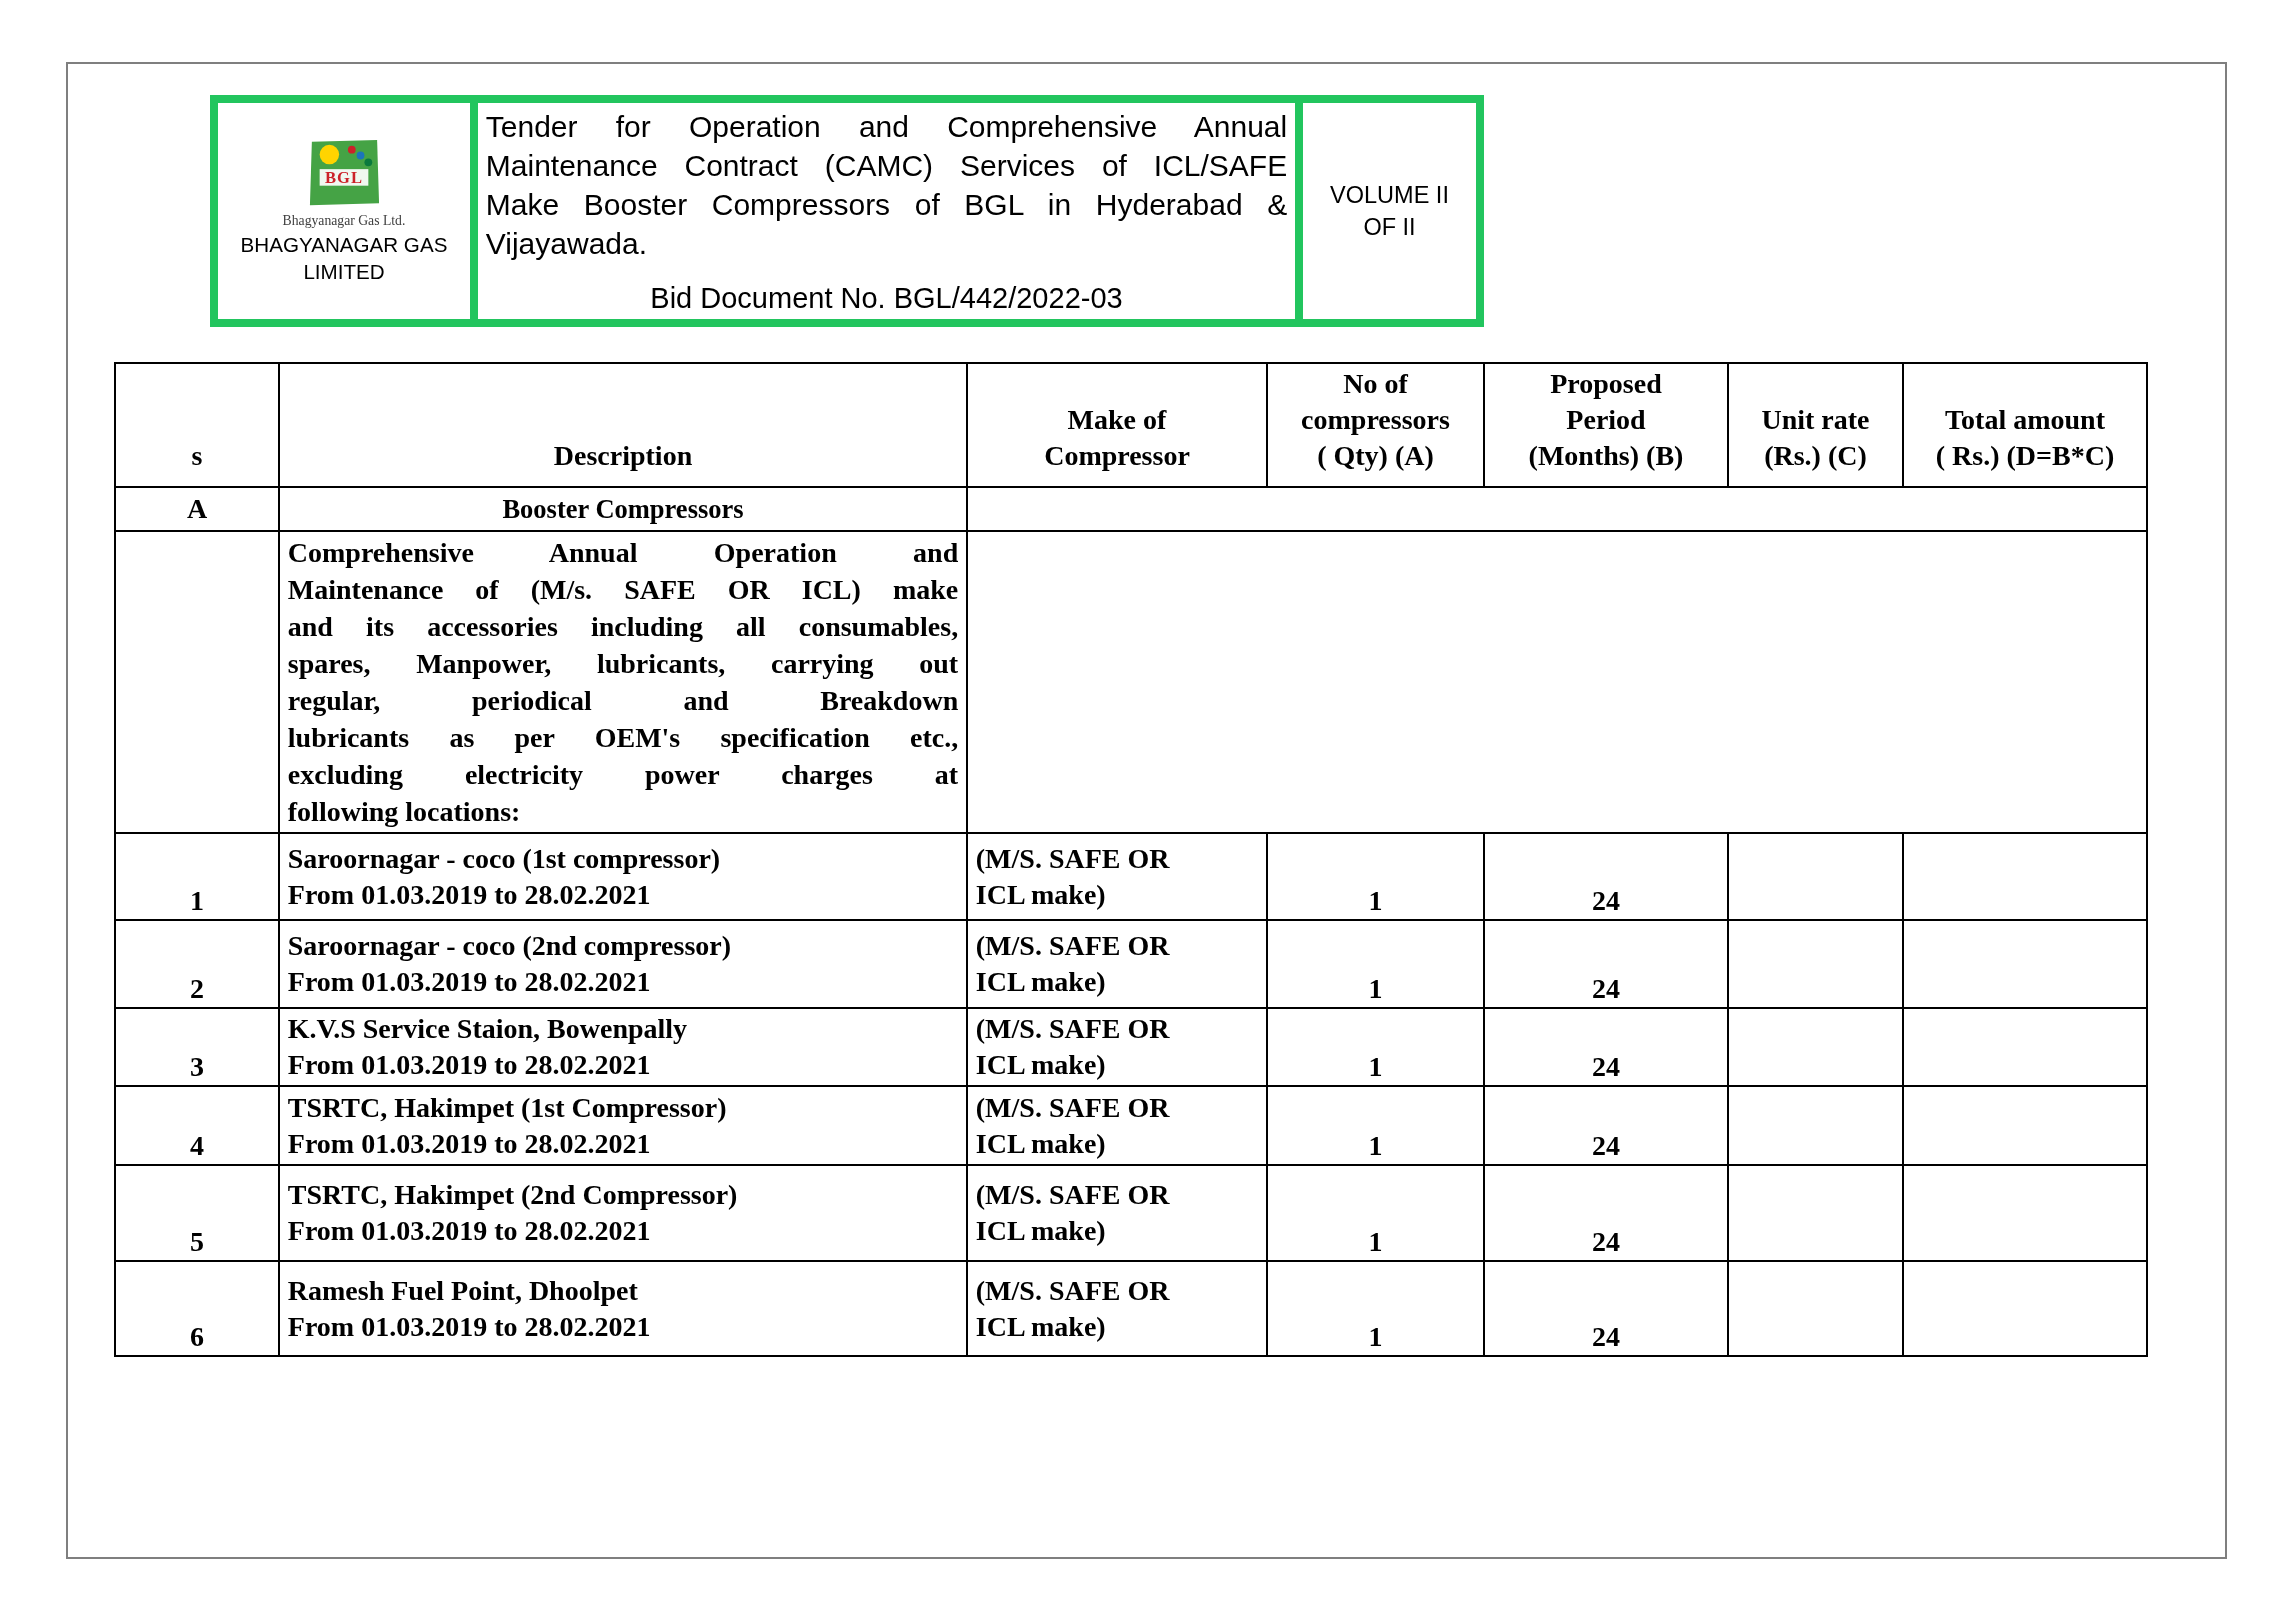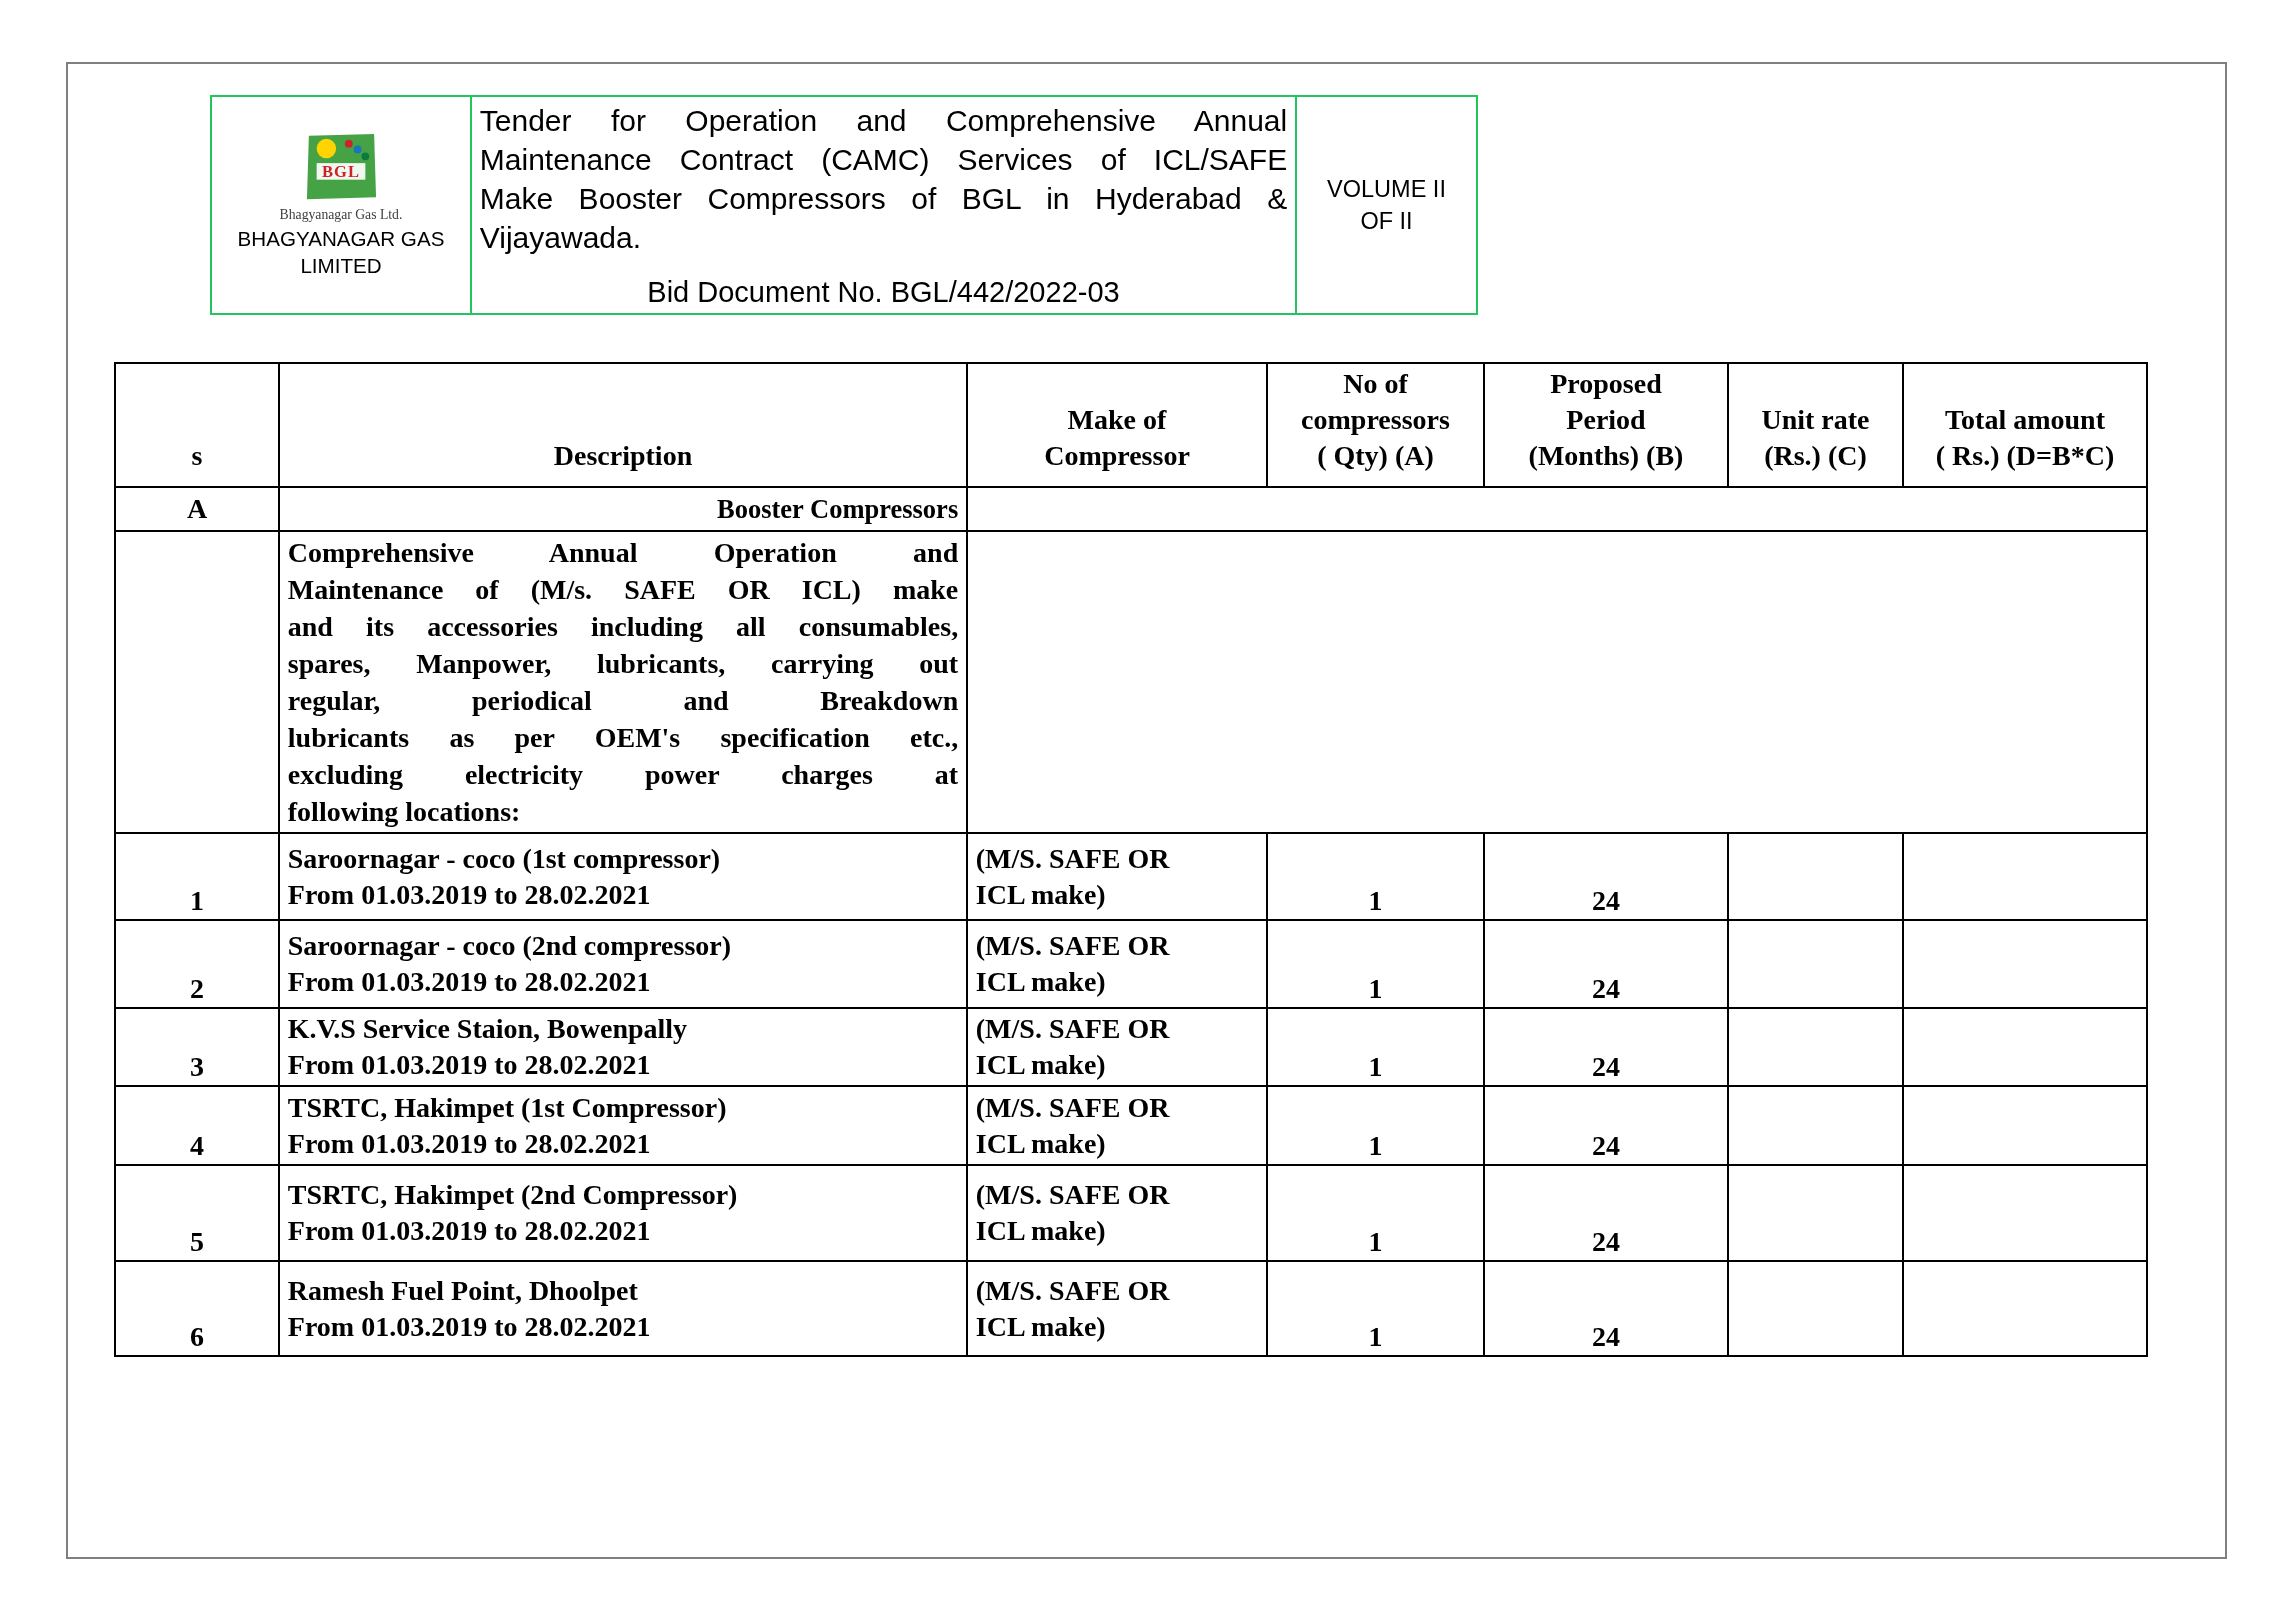--- a/index.html
+++ b/index.html
@@ -21,21 +21,21 @@
 
   
   .header-box {
     position: absolute;
     left: 210px; top: 95px;
     width: 1266px; height: 201px;
     border-collapse: collapse;
     table-layout: fixed;
     background: #ffffff;
   }
-  .header-box td { border: 2px solid #22c55e; vertical-align: middle; padding: 3.9px 7.8px; }
+  .header-box td { border: 8px solid #22c55e; vertical-align: middle; padding: 3.9px 7.8px; }
   .logo-cell { text-align: center; padding: 2px; }
   .logo-caption {
     font-family: "Liberation Serif", serif;
     font-size: 13.7px; line-height: 15.7px;
     color: #404040;
     margin-top: -2px;
   }
   .org-name {
     font-family: "Liberation Sans", sans-serif;
     font-size: 20.6px; line-height: 26.5px;
@@ -73,21 +73,21 @@
   .main-table th, .main-table td { border: 2px solid #000000; padding: 2px 7.8px; }
   .main-table th {
     font-weight: bold;
     vertical-align: bottom;
     text-align: center;
     line-height: 36px;
     white-space: pre-line;
     padding-bottom: 12px;
   }
   .c-center { text-align: center; vertical-align: middle; }
-  .sec-title { text-align: right; vertical-align: middle; padding-left: 15.7px; font-size: 26.5px; }
+  .sec-title { text-align: center; vertical-align: middle; padding-left: 15.7px; font-size: 26.5px; }
   .intro-cell {
     vertical-align: top;
     padding: 7.8px 15.7px 7.8px 15.7px;
     font-size: 28px;
     line-height: 37px;
   }
   .c-s { text-align: center; vertical-align: bottom; padding-bottom: 6.9px; }
   .c-desc { vertical-align: middle; padding: 3.9px 15.7px; }
   .site-name, .contract-period { line-height: 36px; text-align: left; }
   .c-make {

